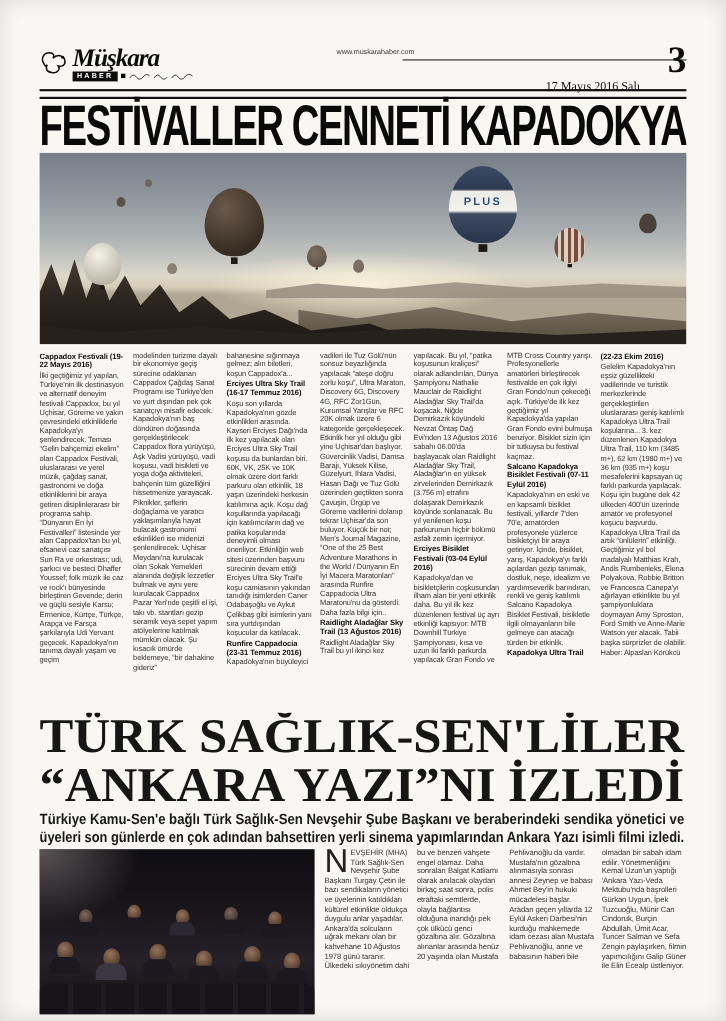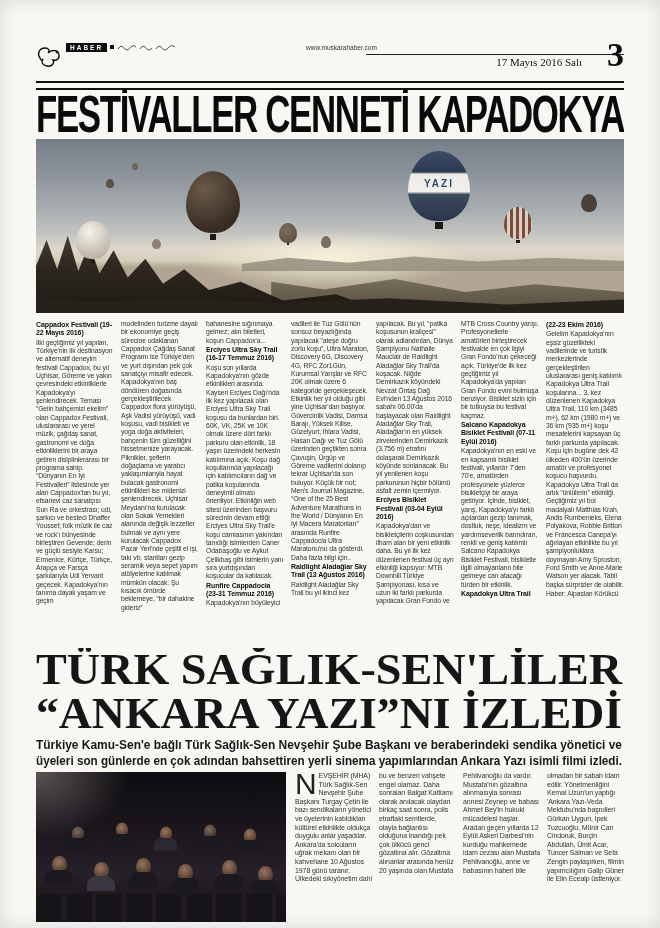--- a/index.html
+++ b/index.html
@@ -107,53 +107,54 @@
 
 <div class="page">
 
   <div class="masthead">
     <div class="logo">
       <svg class="logo-mark" width="30" height="28" viewBox="0 0 30 28">
         <path d="M4 14 C1 10 3 4 9 4 C13 4 14 7 12 9 C16 5 22 6 23 11 C24 15 20 17 17 16 C19 19 16 23 11 22 C6 21 5 18 7 15 C5 17 5 16 4 14 Z" fill="none" stroke="#111" stroke-width="1.4"></path>
         <circle cx="21" cy="8" r="1.4" fill="#111"></circle>
       </svg>
       <div>
+        <div class="logo-name">Müşkara</div>
         <div class="logo-sub-row">
           <span class="logo-haber">HABER</span>
           <span class="logo-sq"></span>
           <svg width="62" height="10" viewBox="0 0 62 10">
             <path d="M1 7 Q4 2 7 6 T13 6 T19 5 M23 7 Q26 2 29 6 T35 6 M39 7 Q42 2 45 6 T51 6 T58 5" fill="none" stroke="#222" stroke-width=".8"></path>
           </svg>
         </div>
       </div>
     </div>
     <div class="center-head">
       <div class="website">www.muskarahaber.com</div>
     </div>
     <div class="head-line"></div>
-    <div class="date-text" style="right:42px;">17 Mayıs 2016 Salı</div>
+    <div class="date-text" style="right:42px;margin-top:17px;">17 Mayıs 2016 Salı</div>
     <div class="page-number">3</div>
   </div>
   <div class="rule-double"></div>
 
   <svg class="hl1" width="588" height="50" viewBox="0 0 588 50">
     <text x="0" y="44" textLength="588" lengthAdjust="spacingAndGlyphs" font-family="Liberation Sans, sans-serif" font-size="52" font-weight="bold" letter-spacing="-2" fill="#0a0a0a">FESTİVALLER CENNETİ KAPADOKYA</text>
   </svg>
 
   <div class="photo1">
     <div class="glow"></div>
     <div class="ridge-far"></div>
     <div class="ground-right"></div>
     <div class="rocks-left"></div>
     <div class="fore-strip"></div>
     <div class="bl b1">
         <i class="bk"></i>
       </div>
     <div class="bl b-plus">
-      <span class="plus-label">YAZI</span>
+      <span class="plus-label">PLUS</span>
         <i class="bk"></i>
     </div>
     <div class="bl b2">
         <i class="bk"></i>
       </div>
     <div class="bl b3">
         <i class="bk"></i>
       </div>
     <div class="bl b4"></div>
     <div class="bl b5">

